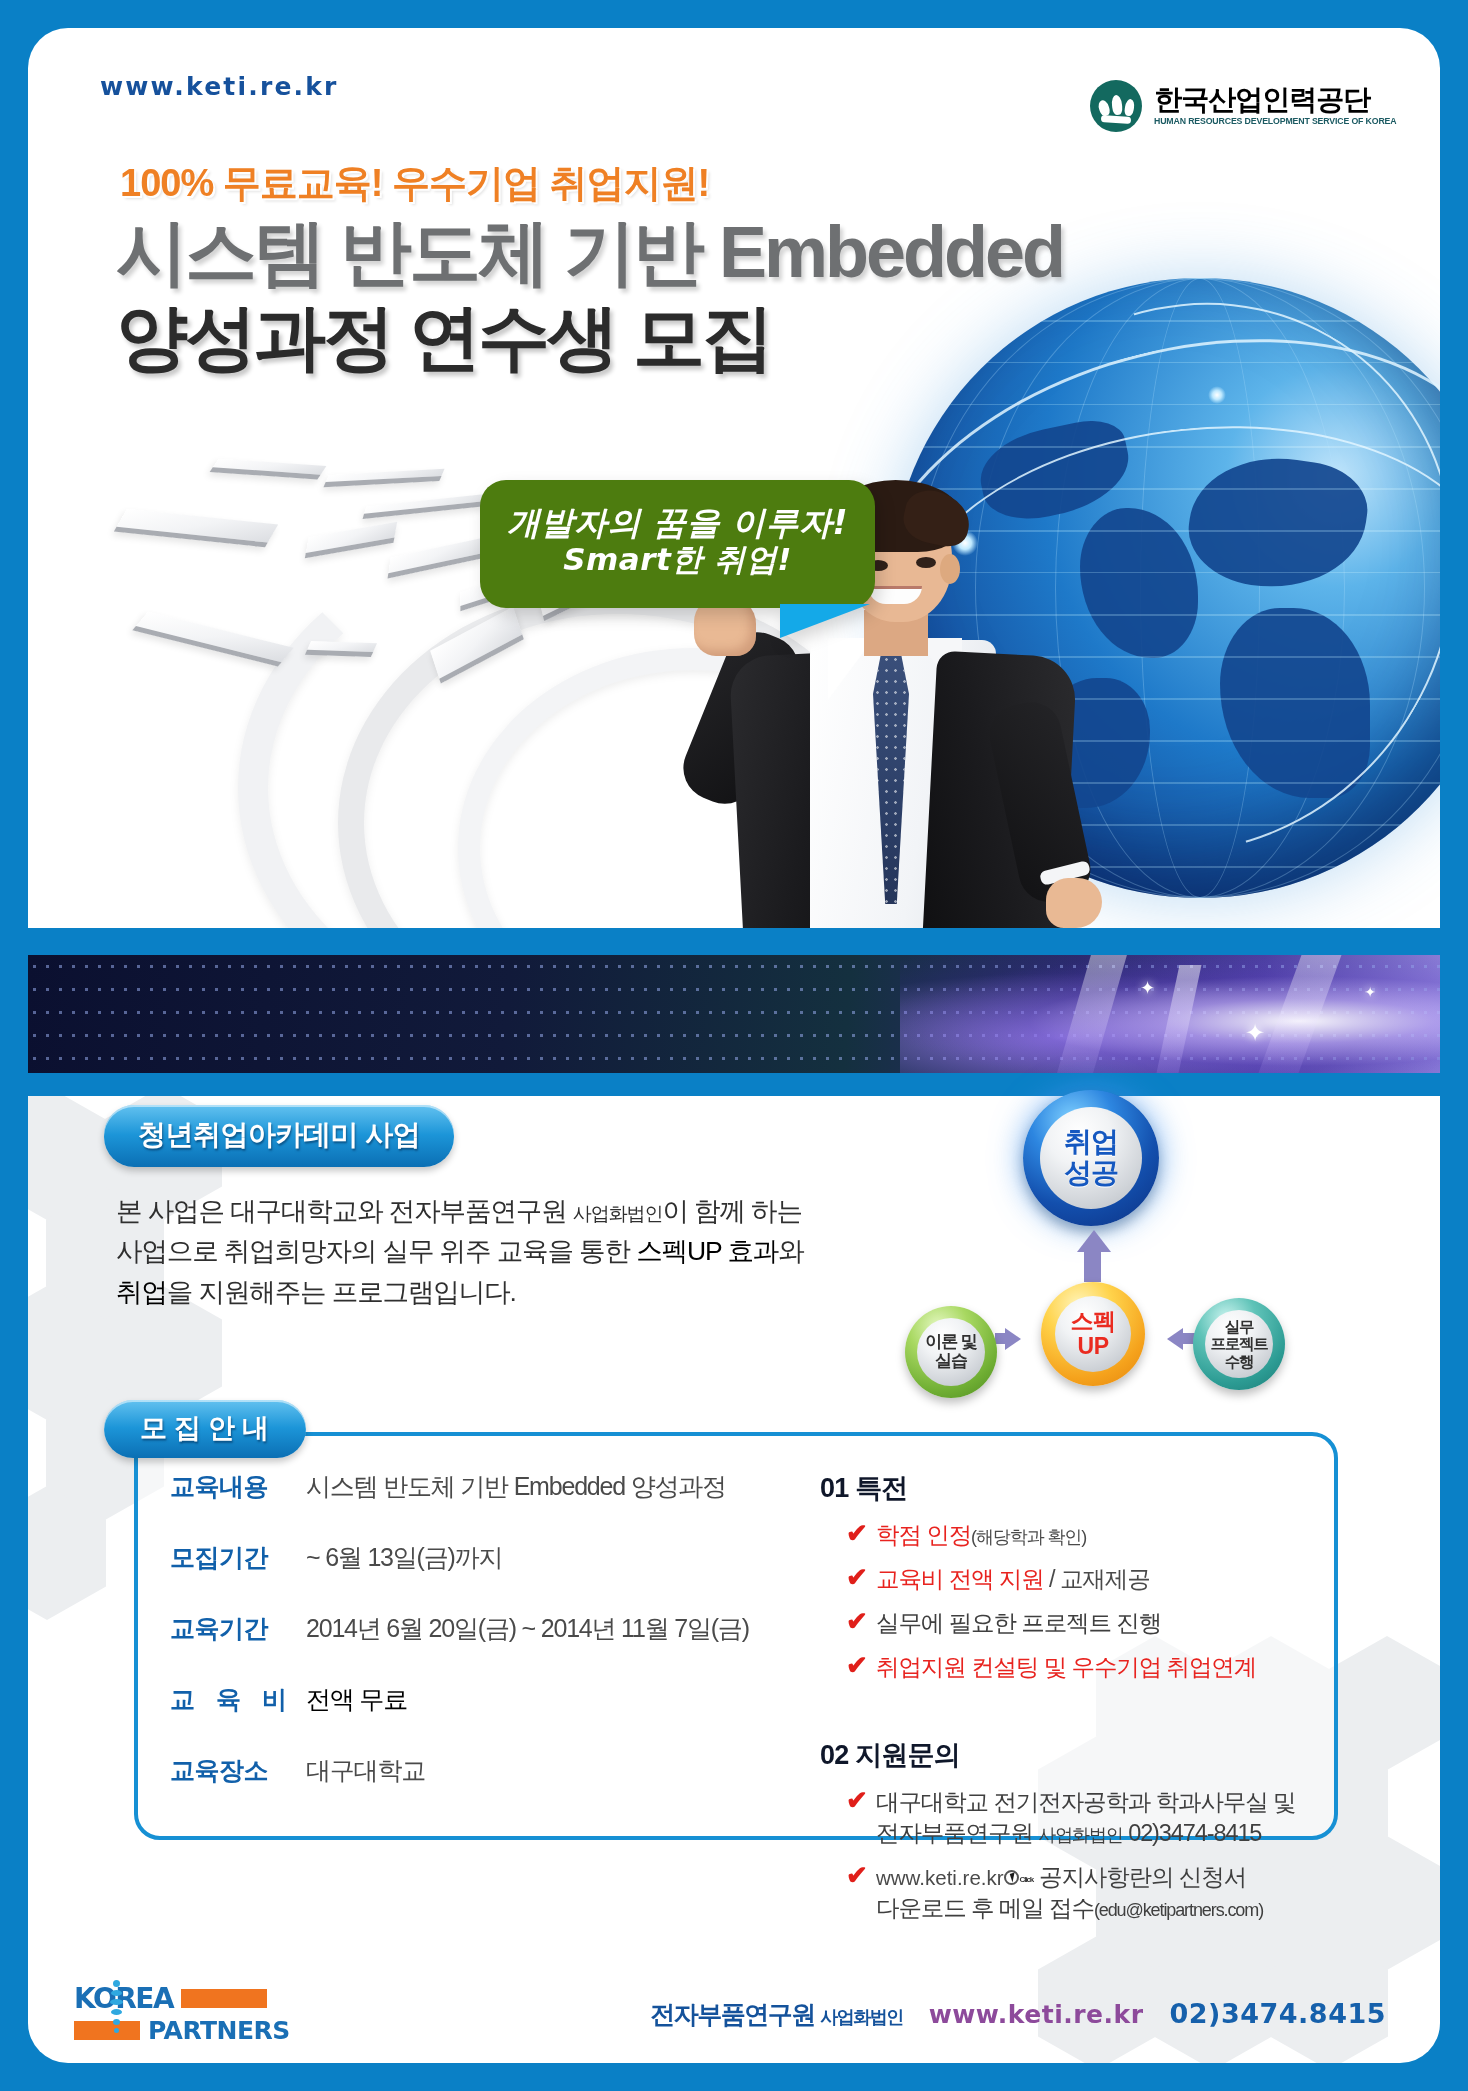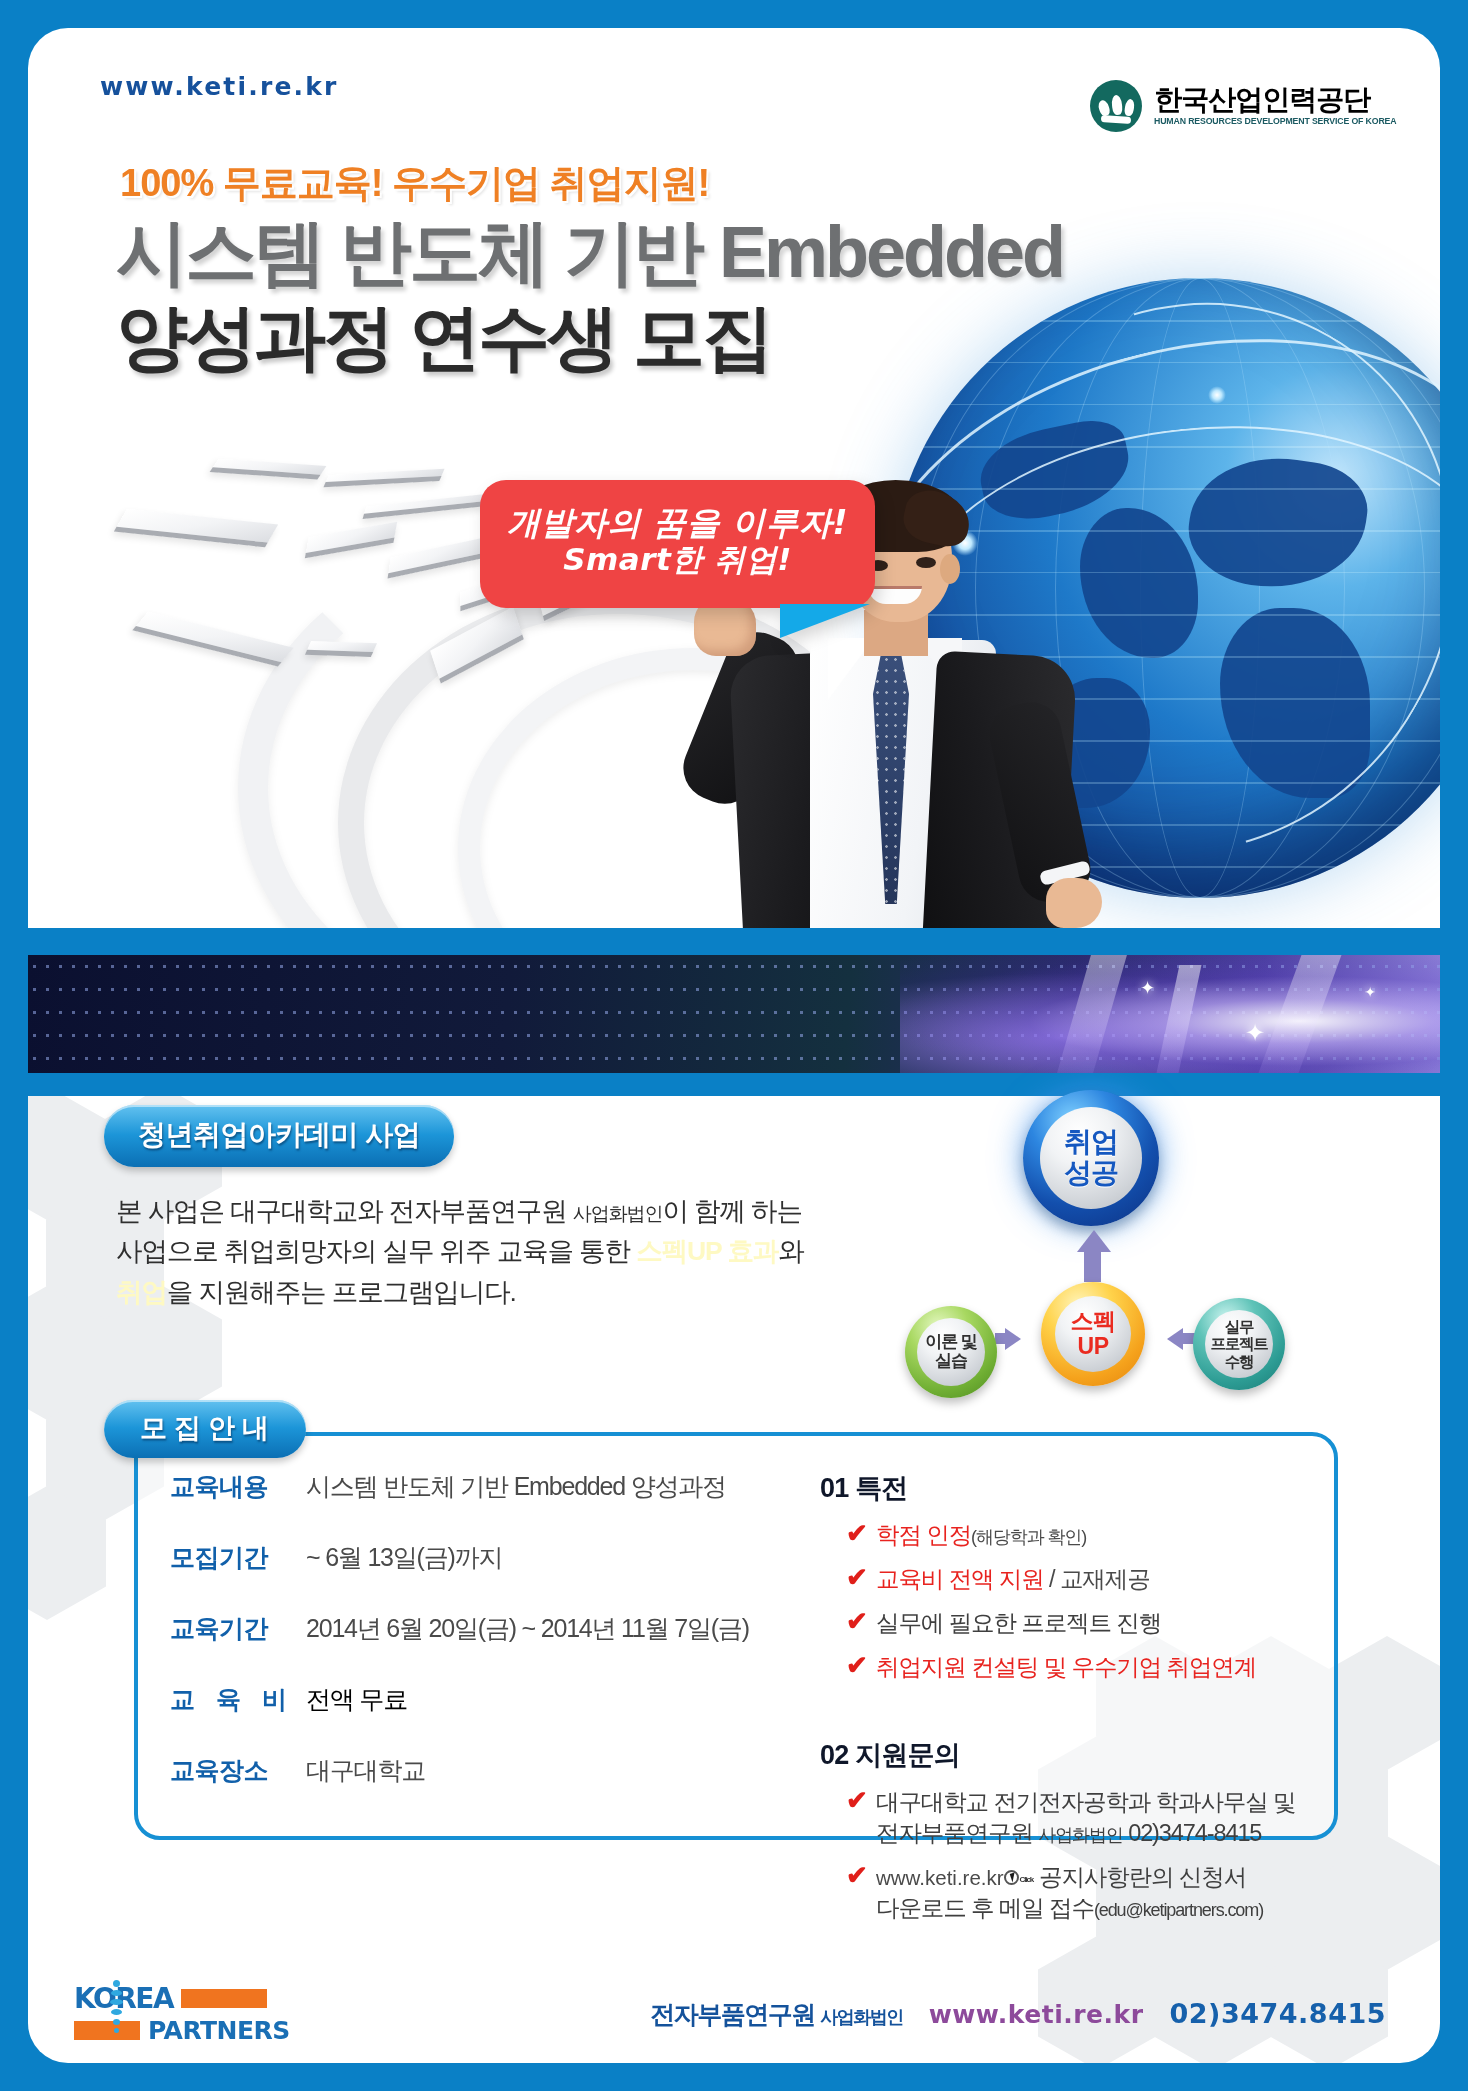--- a/index.html
+++ b/index.html
@@ -67,21 +67,21 @@
     position: absolute;
     border-radius: 50%;
     border: 28px solid #f1f2f4;
     border-top-color: transparent; border-right-color: transparent;
     filter: drop-shadow(0 3px 4px rgba(0,0,0,.07));
   }
 
   
   .bubble {
     position: absolute; left: 452px; top: 452px; width: 395px; height: 128px;
-    background: #ef4444; border-radius: 26px;
+    background: #4d7c0f; border-radius: 26px;
     filter: drop-shadow(5px 7px 8px rgba(0,0,0,.16));
     z-index: 6;
   }
   .bubble-tail {
     position: absolute; left: 300px; bottom: -30px;
     width: 0; height: 0;
     border-left: 0 solid transparent;
     border-top: 34px solid #14a9e8;
     border-right: 90px solid transparent;
   }
@@ -272,21 +272,21 @@
     text-shadow: 1px 2px 2px rgba(0,40,80,.55);
   }
 
   .intro-block { position: absolute; left: 104px; top: 1105px; z-index: 4; }
   .intro-body {
     margin-top: 24px; margin-left: 12px;
     font-size: 26.5px; line-height: 1.52; color: #2f2f2f; letter-spacing: -1.1px;
     max-width: 690px;
   }
   .intro-body .sm { font-size: 19px; }
-  .intro-body .rd { color: #fef9c3; font-weight: 700; }
+  .intro-body .rd { color: #000000; font-weight: 400; }
 
   
   .diagram { position: absolute; left: 905px; top: 1090px; width: 400px; height: 330px; z-index: 4; }
   .orb {
     position: absolute; border-radius: 50%;
     display: flex; align-items: center; justify-content: center;
     text-align: center; line-height: 1.1; font-weight: 700;
   }
   .orb .inner {
     position: absolute; border-radius: 50%;

